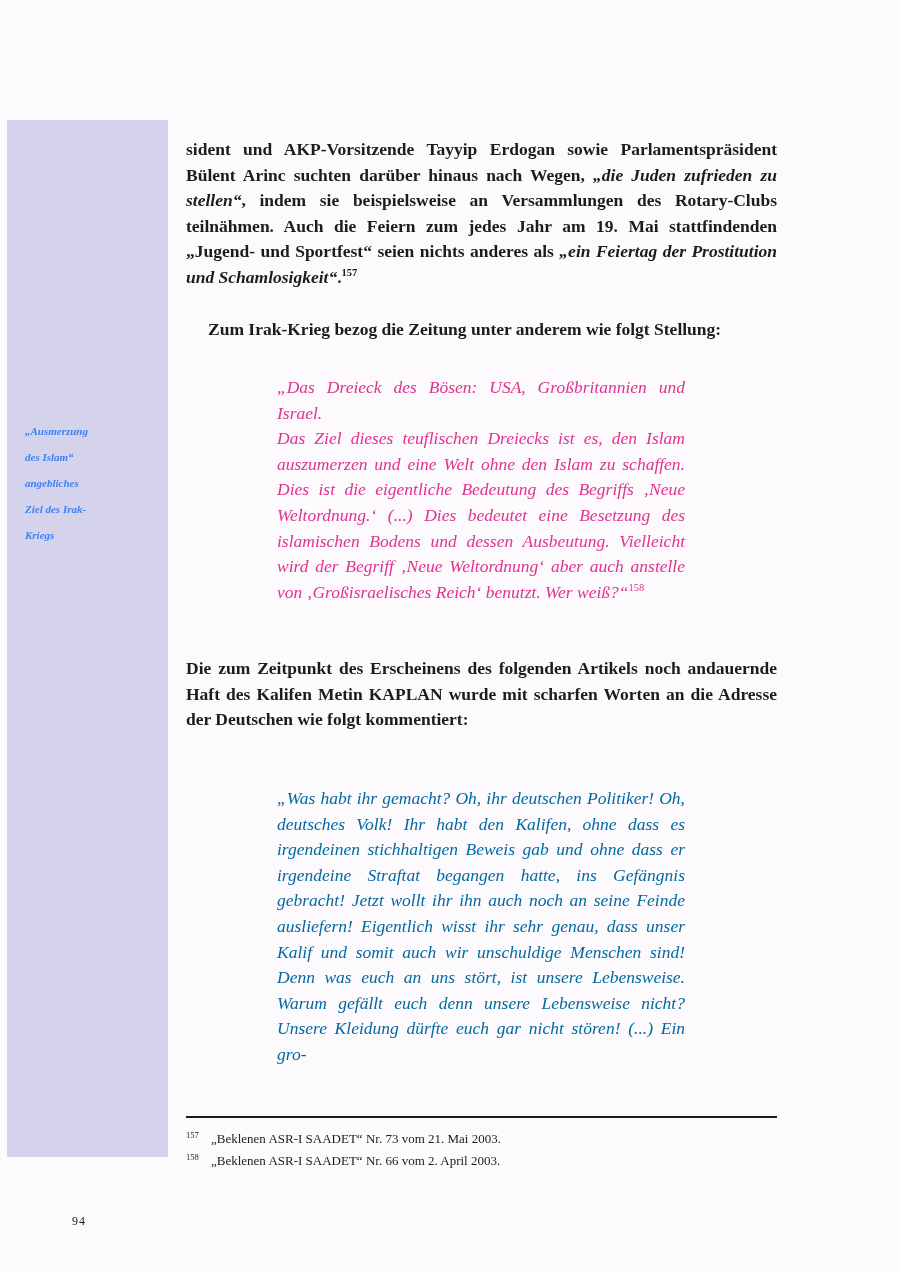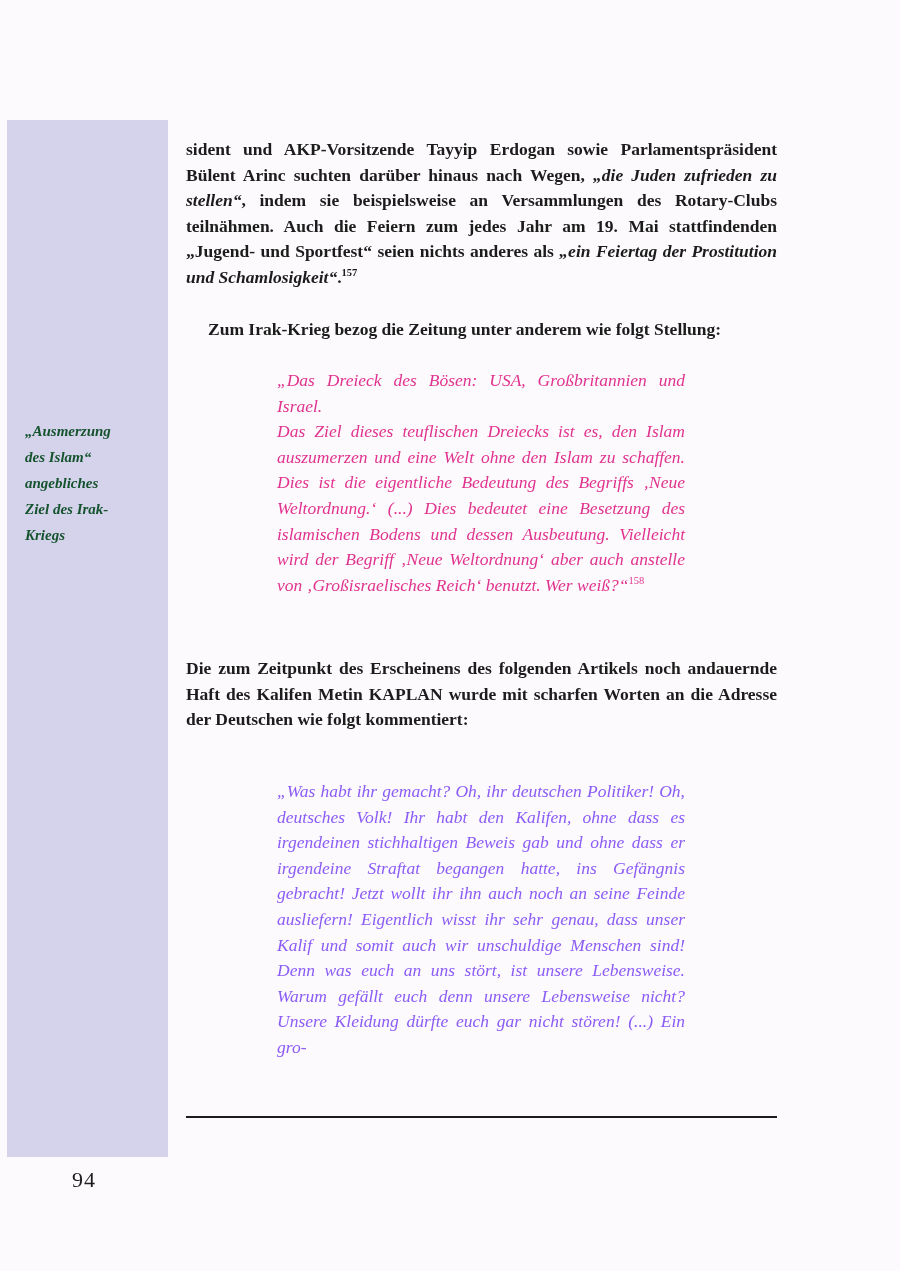--- a/index.html
+++ b/index.html
@@ -13,49 +13,50 @@
   }
   .sidebar-block {
     position: absolute;
     left: 7px; top: 120px;
     width: 161px; height: 1037px;
   }
   .margin-note {
     position: absolute;
     left: 25px; top: 418px;
     width: 140px;
-    font-size: 15px;
+    font-size: 11px;
     font-weight: bold;
     font-style: italic;
     line-height: 26px;
-    color: #14532d;
+    color: #3b82f6;
   }
   .page-number {
     position: absolute;
-    left: 72px; top: 1167px;
-    font-size: 22px;
+    left: 72px; top: 1214px;
+    font-size: 12px;
     letter-spacing: 1px;
   }
   .body-para {
     position: absolute;
     left: 186px;
     width: 591px;
     font-size: 17.5px;
     line-height: 25.6px;
     text-align: justify;
     font-weight: bold;
   }
   .quote {
     position: absolute;
     left: 277px;
     width: 408px;
     font-size: 17.5px;
     line-height: 25.6px;
     font-style: italic;
     text-align: justify;
+    margin-top: 7px;
   }
   .quote p + p { margin-top: 0; }
   sup {
     font-size: 10.5px;
     line-height: 0;
     vertical-align: super;
     font-style: normal;
   }
   .footer-area {
     position: absolute;
@@ -95,19 +96,25 @@
 
 <p class="body-para" style="top:317px;margin-left:22px;">Zum Irak-Krieg bezog die Zeitung unter anderem wie folgt Stellung:</p>
 
 <div class="quote" style="top: 368px; color: rgb(224, 51, 143);">
   <p>„Das Dreieck des Bösen: USA, Großbritannien und Israel.</p>
   <p><span>Das Ziel dieses teuflischen Dreiecks ist es, den Islam auszumerzen und eine Welt ohne den Islam zu schaffen. Dies ist die eigentliche Bedeutung des Begriffs ‚Neue Weltordnung.‘ (...) Dies bedeutet eine Besetzung des islamischen Bodens und dessen Ausbeutung. Vielleicht wird der Begriff ‚Neue Weltordnung‘ aber auch anstelle von ‚Großisraelisches Reich‘ benutzt. Wer weiß?“</span><sup>158</sup></p>
 </div>
 
 <p class="body-para" style="top:656px;">Die zum Zeitpunkt des Erscheinens des folgenden Artikels noch andauernde Haft des Kalifen Metin KAPLAN wurde mit scharfen Worten an die Adresse der Deutschen wie folgt kommentiert:</p>
 
-<div class="quote" style="top: 779px; color: #8b5cf6; font-family: Liberation Serif, serif;">
+<div class="quote" style="top: 779px; color: #0369a1; font-family: Liberation Serif, serif;">
   <p>„Was habt ihr gemacht? Oh, ihr deutschen Politiker! Oh, deutsches Volk! Ihr habt den Kalifen, ohne dass es irgendeinen stichhaltigen Beweis gab und ohne dass er irgendeine Straftat begangen hatte, ins Gefängnis gebracht! Jetzt wollt ihr ihn auch noch an seine Feinde ausliefern! Eigentlich wisst ihr sehr genau, dass unser Kalif und somit auch wir unschuldige Menschen sind! Denn was euch an uns stört, ist unsere Lebensweise. Warum gefällt euch denn unsere Lebensweise nicht? Unsere Kleidung dürfte euch gar nicht stören! (...) Ein gro-</p>
 </div>
 
 <div class="footer-area">
   <div class="footnote-rule"></div>
+  <div class="footnote">
+    <span class="fn-marker">157</span><span>„Beklenen ASR-I SAADET“ Nr. 73 vom 21. Mai 2003.</span>
+  </div>
+  <div class="footnote">
+    <span class="fn-marker">158</span><span>„Beklenen ASR-I SAADET“ Nr. 66 vom 2. April 2003.</span>
+  </div>
 </div>
 
 </body></html>

